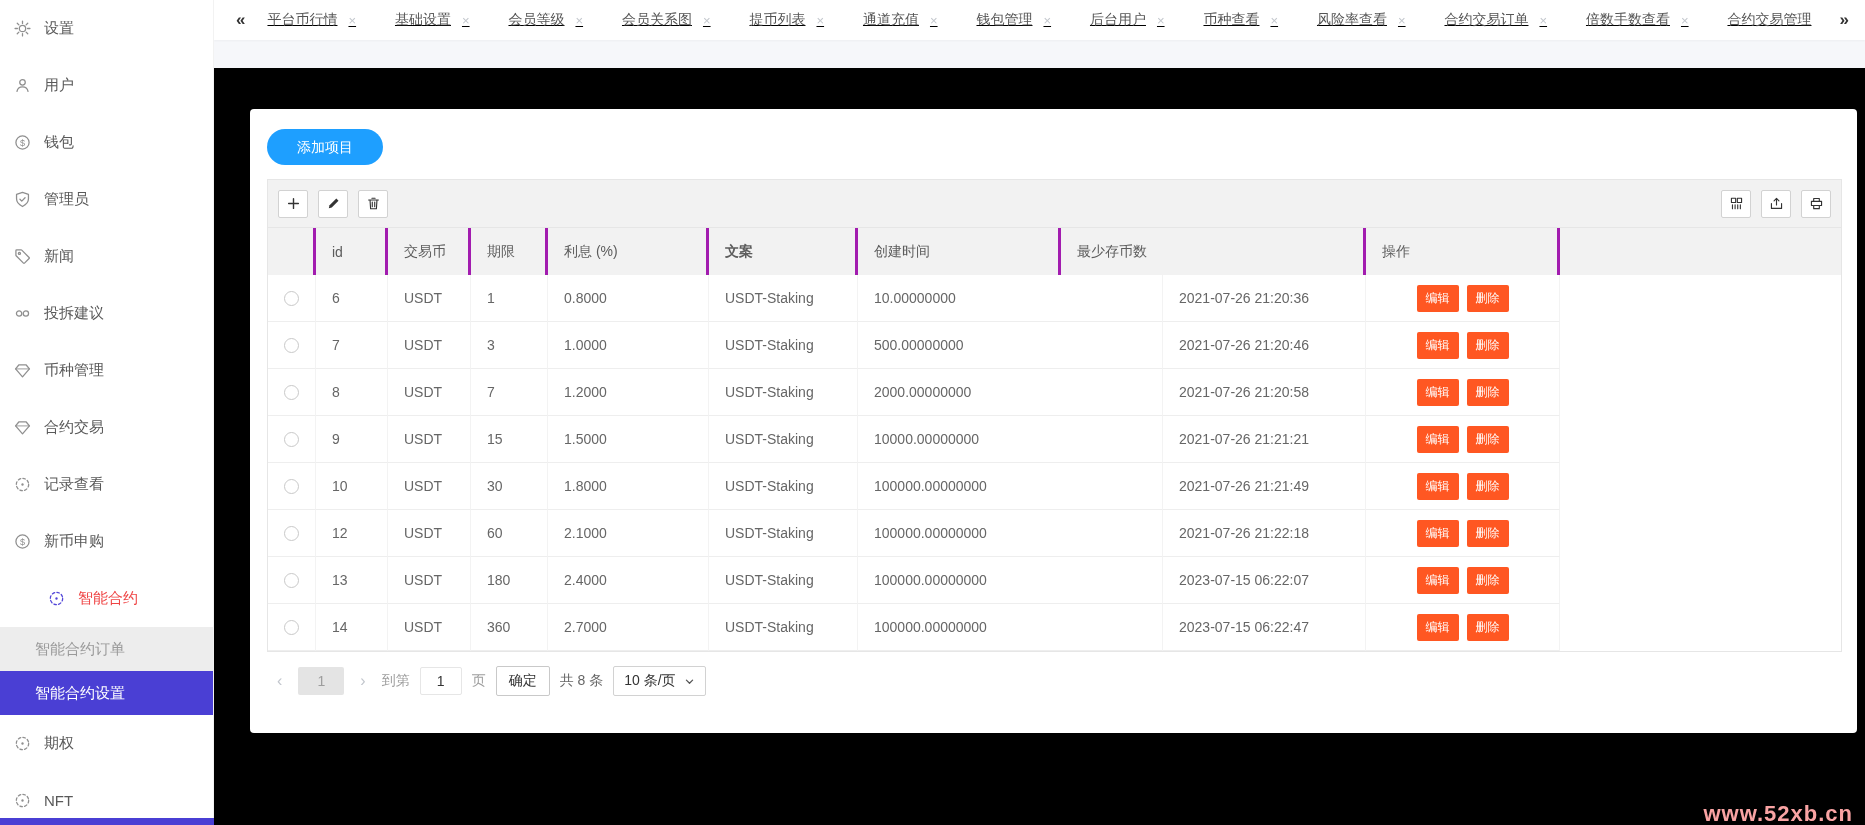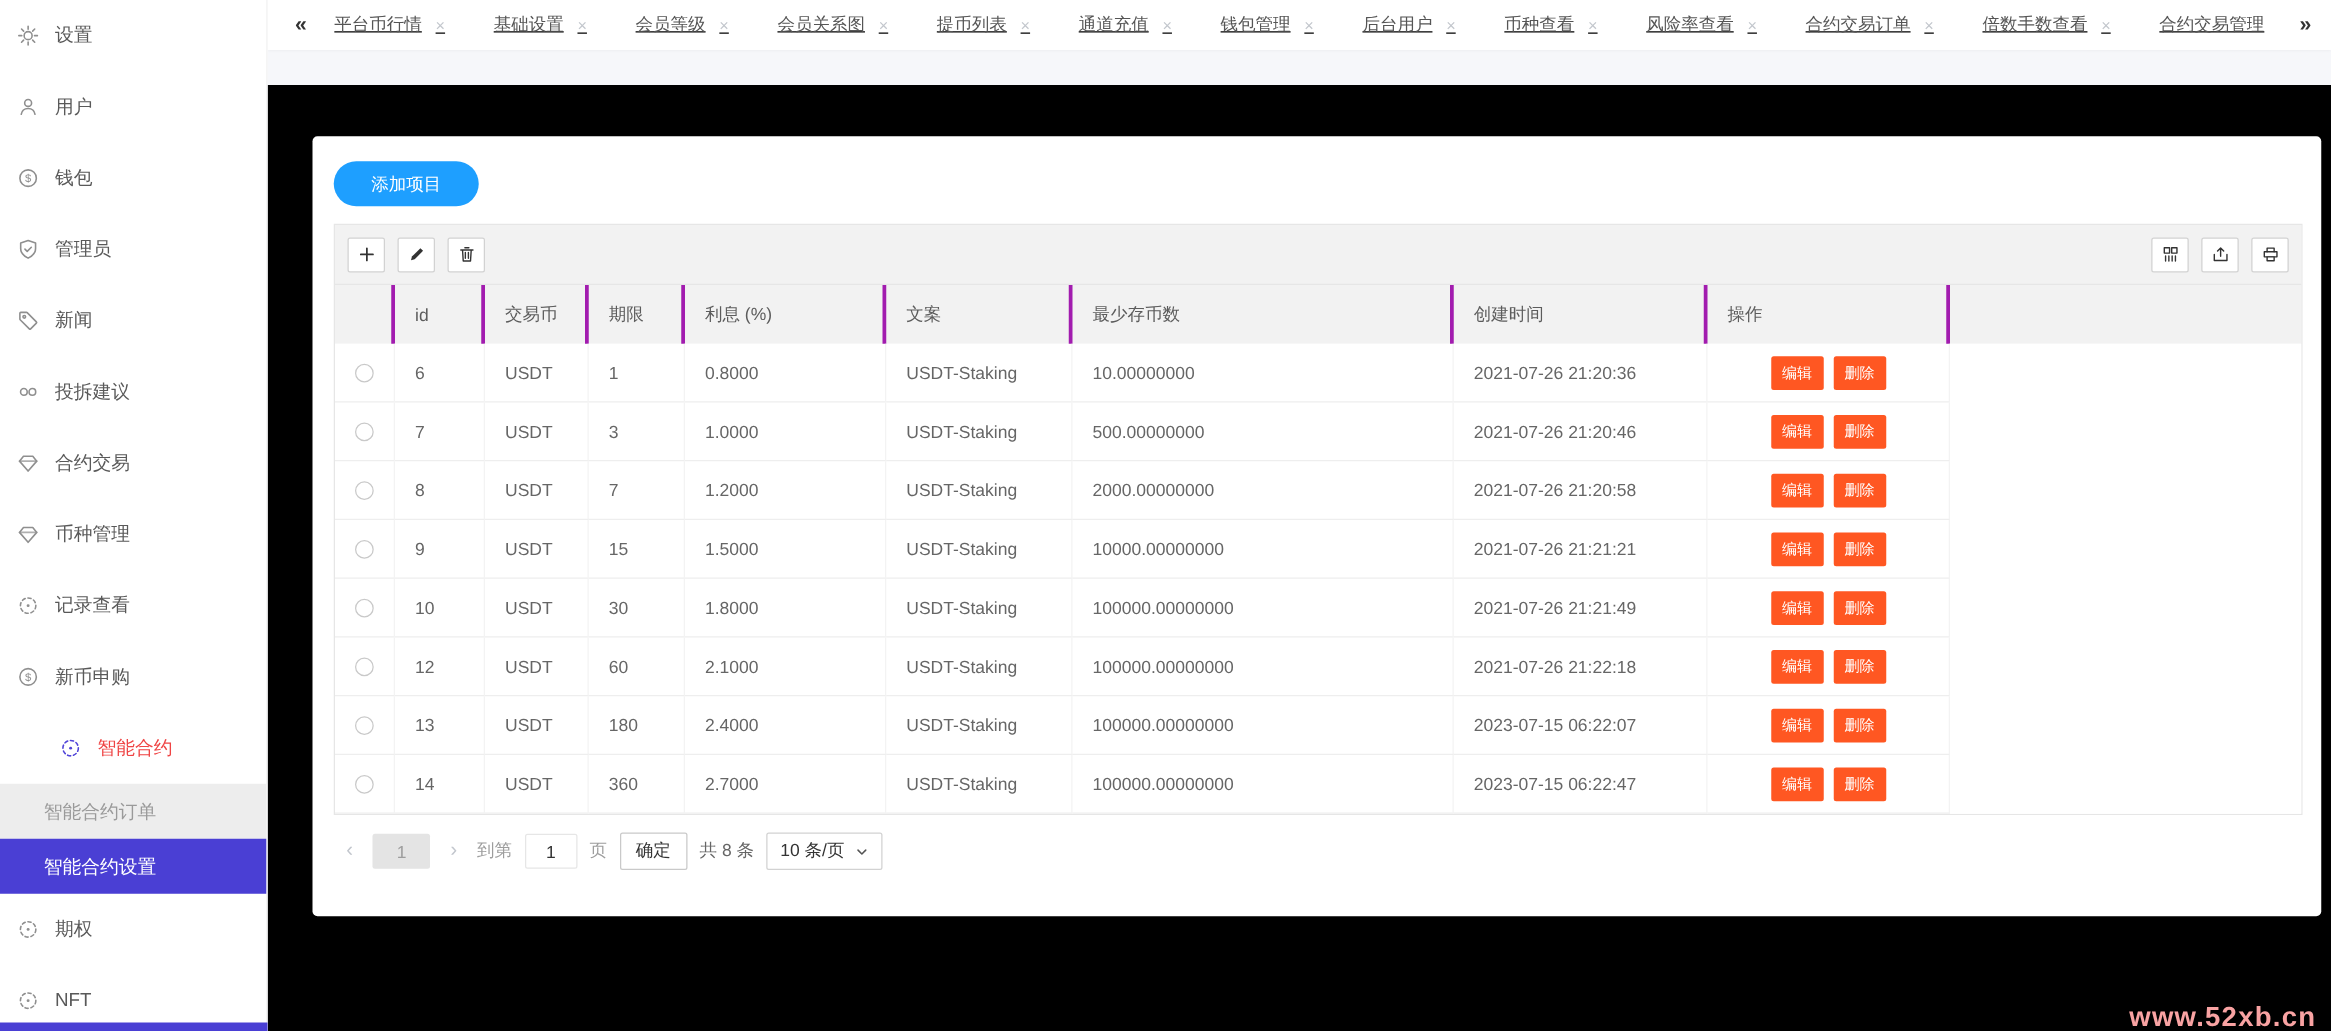--- a/index.html
+++ b/index.html
@@ -142,30 +142,30 @@
         </span>
         <span>投拆建议</span>
       </div>
       <div class="side-item">
         <span class="s-icon">
           <svg viewBox="0 0 16 16" fill="none" stroke="currentColor" stroke-width="1.2" stroke-linecap="round" stroke-linejoin="round">
             <path d="M4.5 2.8h7l3 3.7L8 14 1.5 6.5z"></path>
             <path d="M1.5 6.5h13" opacity=".7"></path>
           </svg>
         </span>
-        <span>合约交易</span>
+        <span>币种管理</span>
       </div>
       <div class="side-item">
         <span class="s-icon">
           <svg viewBox="0 0 16 16" fill="none" stroke="currentColor" stroke-width="1.2" stroke-linecap="round" stroke-linejoin="round">
             <path d="M4.5 2.8h7l3 3.7L8 14 1.5 6.5z"></path>
             <path d="M1.5 6.5h13" opacity=".7"></path>
           </svg>
         </span>
-        <span>币种管理</span>
+        <span>合约交易</span>
       </div>
       <div class="side-item">
         <span class="s-icon">
           <svg viewBox="0 0 16 16" fill="none" stroke="currentColor" stroke-width="1.2" stroke-linecap="round" stroke-linejoin="round">
             <circle cx="8" cy="8" r="5.8" stroke-dasharray="2.4 2.1"></circle>
             <circle cx="8" cy="8" r="1.1" fill="currentColor" stroke="none"></circle>
           </svg>
         </span>
         <span>记录查看</span>
       </div>
@@ -326,23 +326,23 @@
               </span>
             </button>
           </div>
       </div>
       <div class="thead" id="thead">
           <div class="th" style="width: 48px;"></div>
           <div class="th" style="width: 72px;">id</div>
           <div class="th" style="width: 83px;">交易币</div>
           <div class="th" style="width: 77px;">期限</div>
           <div class="th" style="width: 161px;">利息 (%)</div>
-          <div class="th" style="width: 149px;">文案</div>
+          <div class="th" style="width: 149px; font-weight: bold;">文案</div>
+          <div class="th" style="width: 203px;">创建时间</div>
           <div class="th" style="width: 305px;">最少存币数</div>
-          <div class="th" style="width: 203px;">创建时间</div>
           <div class="th" style="width: 194px;">操作</div>
           <div class="th filler"></div>
         </div>
       <div id="tbody">
           <div class="tr">
             <div class="td c-radio" style="width: 48px;">
               <span class="radio"></span>
             </div>
             <div class="td" style="width: 72px;">6</div>
             <div class="td" style="width: 83px;">USDT</div>

